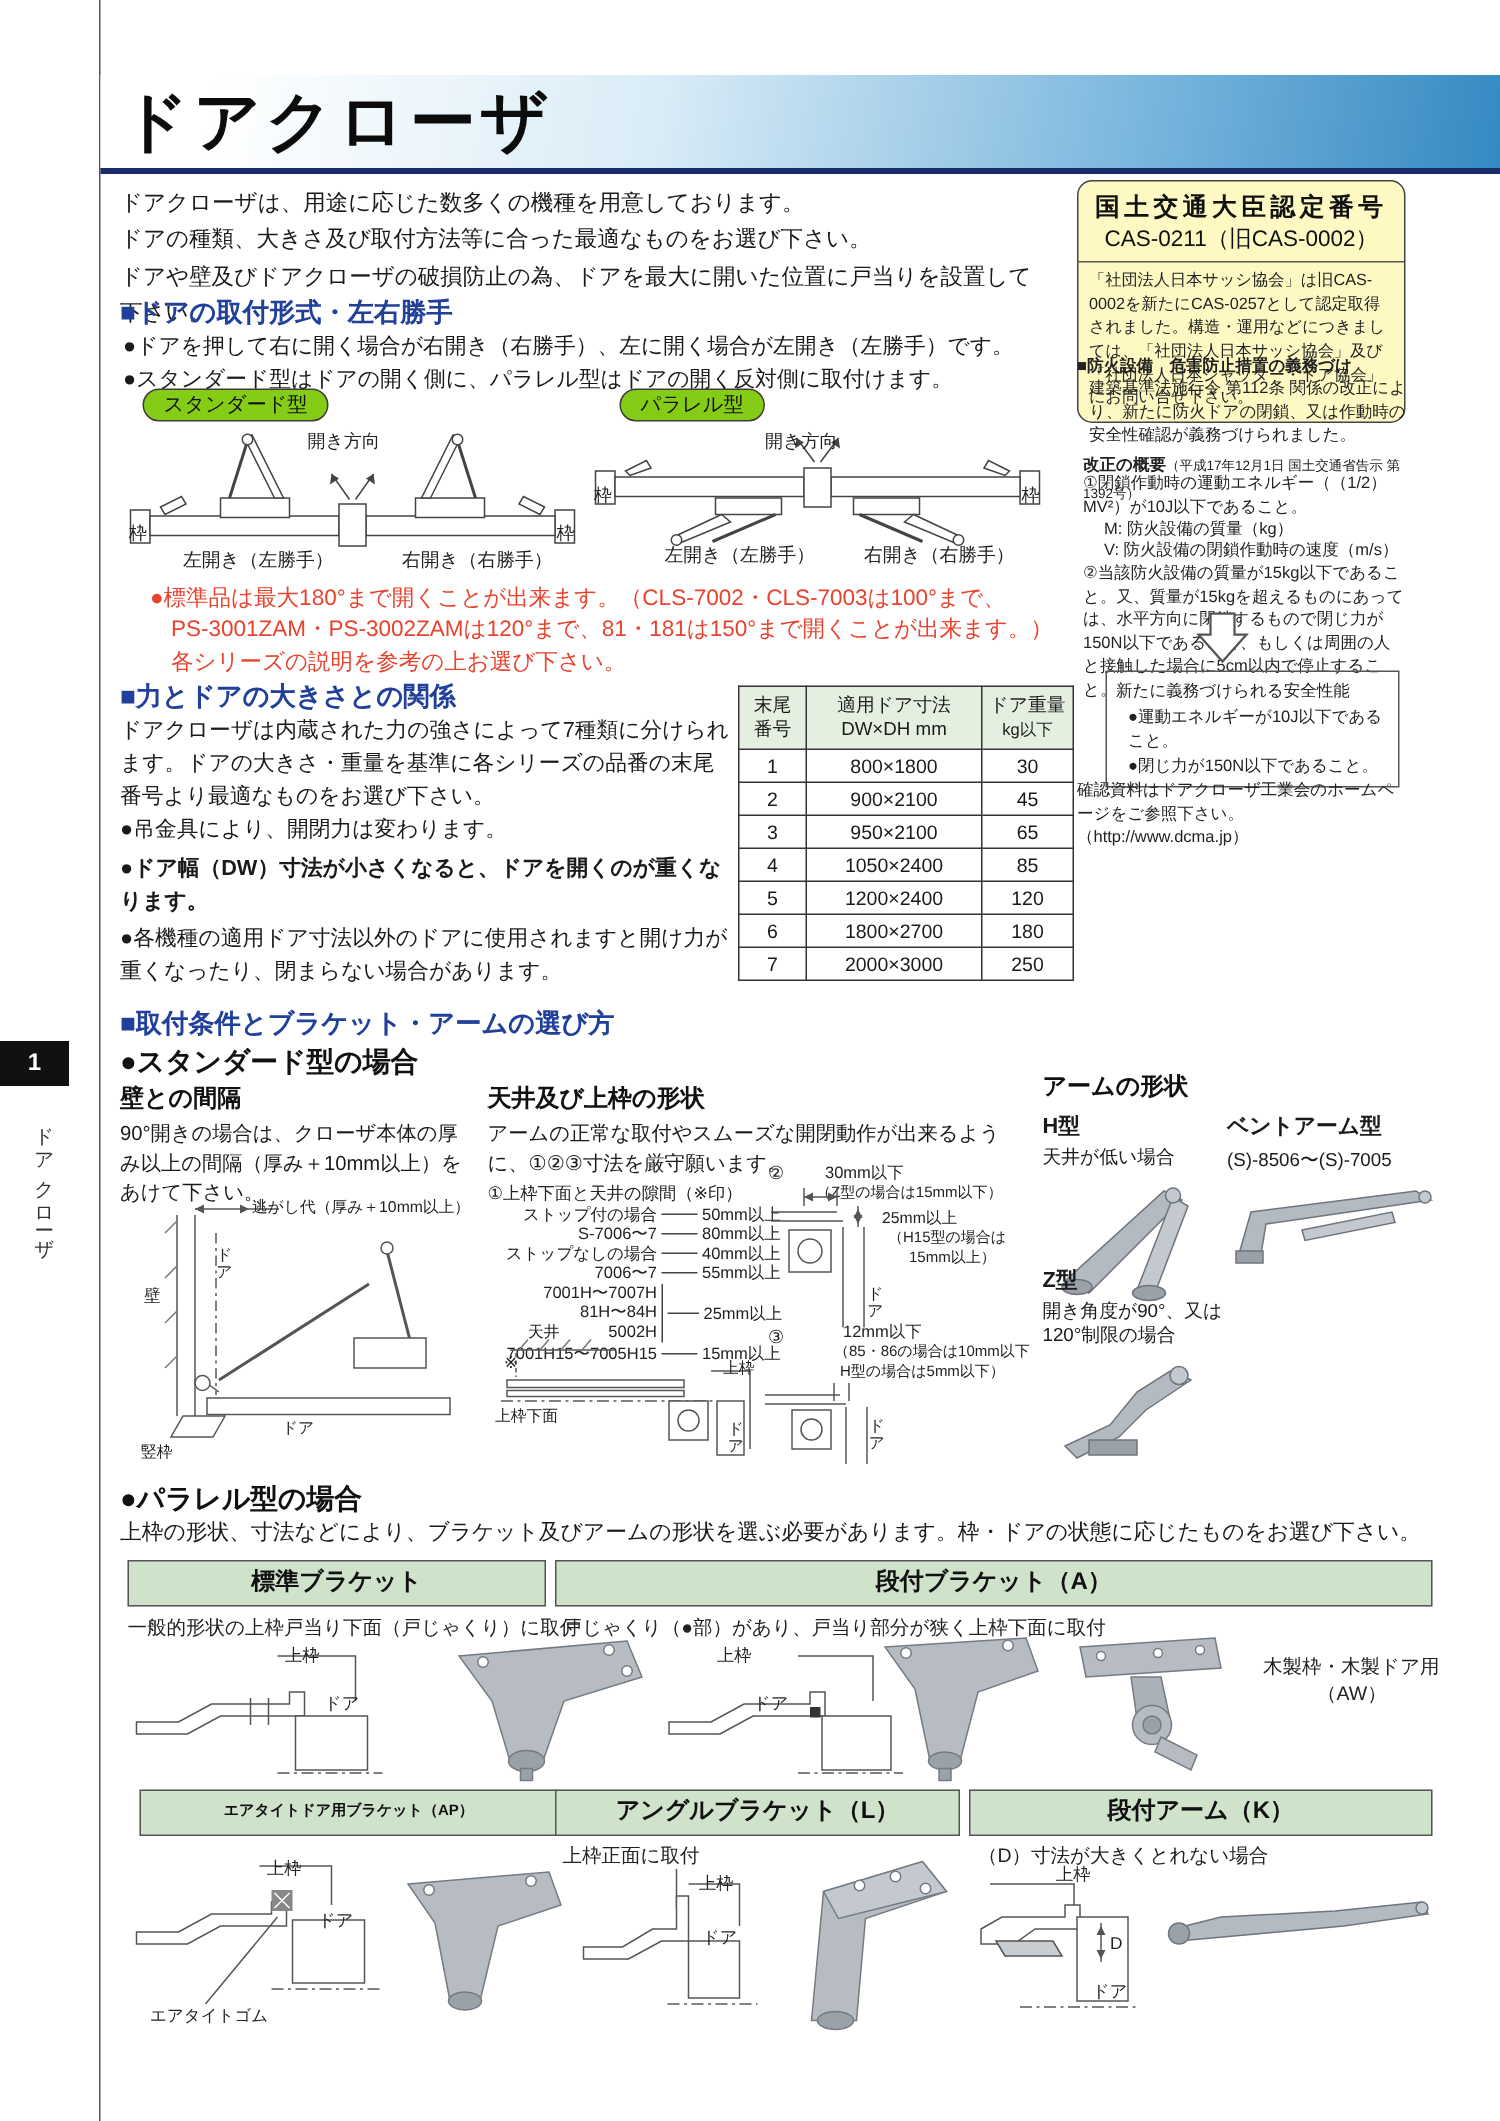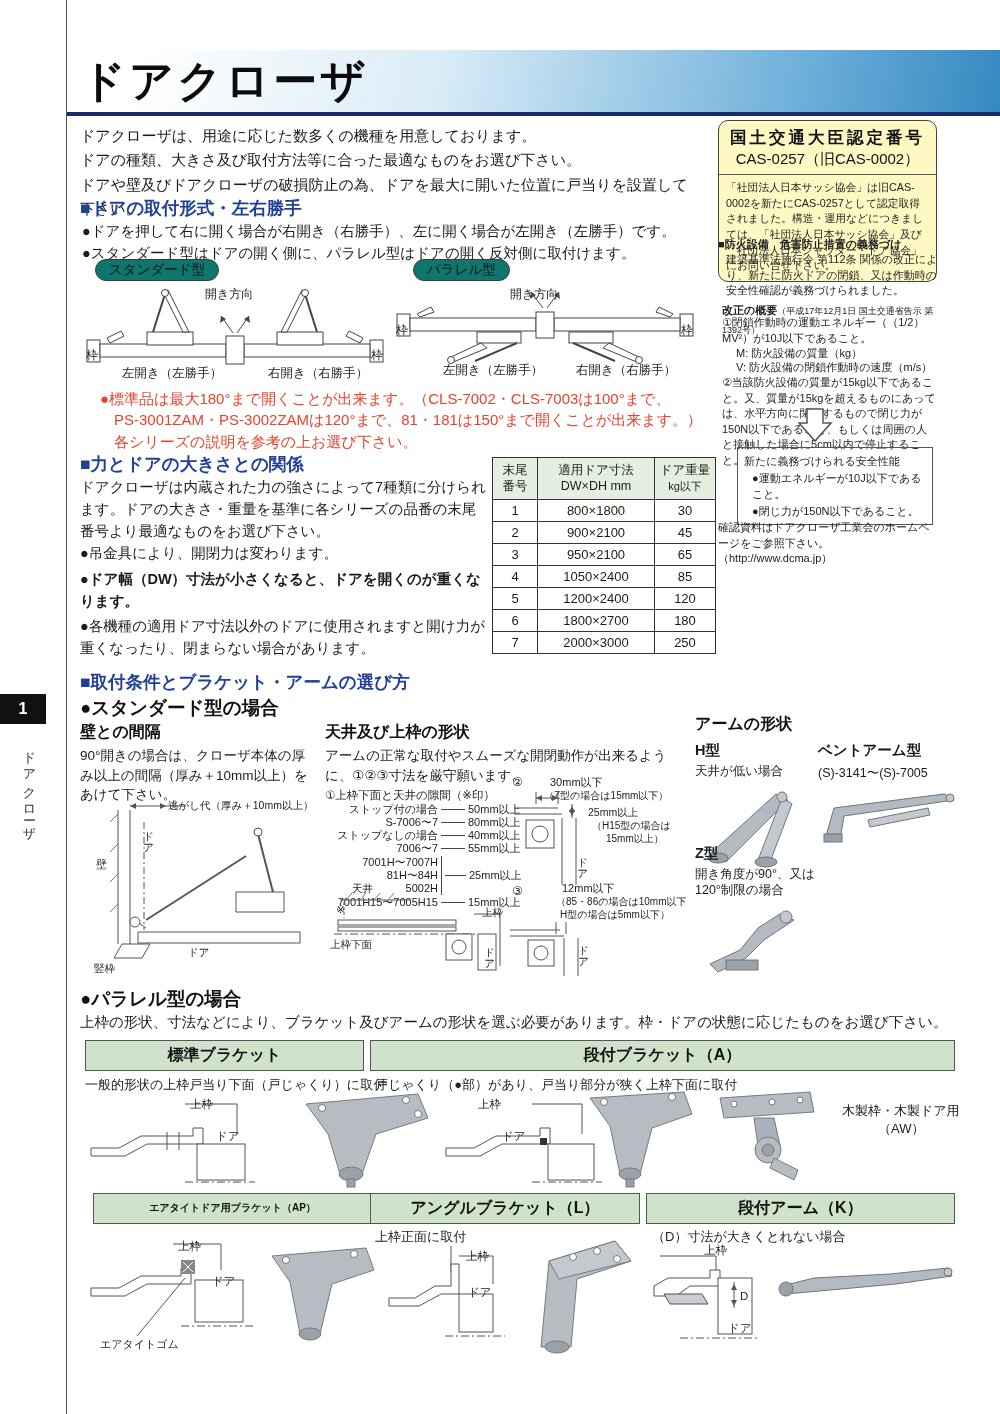--- a/index.html
+++ b/index.html
@@ -18,21 +18,21 @@
   .sub-h{font-weight:bold;font-size:18.5px;color:#111;}
   .col-h{font-weight:bold;font-size:16px;color:#111;}
   .t15{font-size:15px;line-height:1.62;color:#1a1a1a;}
   .t14{font-size:14.5px;line-height:1.5;color:#1a1a1a;}
   .t13{font-size:13.5px;line-height:1.45;color:#1a1a1a;}
   .t12{font-size:12.5px;line-height:1.4;color:#1a1a1a;}
   .t11{font-size:11px;line-height:1.42;color:#222;}
   .t10{font-size:10px;line-height:1.35;color:#222;}
   .red{color:#e8432e;}
   .vert{writing-mode:vertical-rl;}
-  .pill{background:#0f766e;border:1.5px solid #3c3c3c;border-radius:12px;
+  .pill{background:#84cc16;border:1.5px solid #3c3c3c;border-radius:12px;
         padding:1px 13px;font-size:13.5px;color:#111;}
   .gbar{background:#cfe2ca;border:1px solid #555;text-align:center;font-weight:bold;
         font-size:16px;height:29px;line-height:28px;color:#111;}
   
   table.spec{border-collapse:collapse;text-align:center;background:#fff;}
   table.spec th{background:#e4efdf;font-weight:normal;font-size:12.5px;line-height:1.3;
         border:1.5px solid #333;padding:4px 2px;}
   table.spec td{border:1px solid #333;font-size:13px;height:21px;padding:0 4px;}
   table.spec{border:1.5px solid #333;}
   
@@ -66,21 +66,21 @@
   <div class="abs" style="left:0;top:694px;width:46px;height:30px;background:#111;color:#fff;
        text-align:center;line-height:30px;font-weight:bold;font-size:16px;">1</div>
   <div class="abs vert" style="left:20px;top:742px;height:180px;font-size:13px;letter-spacing:3px;color:#333;">ドアクローザ</div>
 
   <div class="header">
     <div class="title">ドアクローザ</div>
   </div>
 
   <div class="certbox">
     <div class="cb-title">国土交通大臣認定番号</div>
-    <div class="cb-num">CAS-0257（旧CAS-0002）</div>
+    <div class="cb-num">CAS-0211（旧CAS-0002）</div>
     <div class="cb-body">「社団法人日本サッシ協会」は旧CAS-0002を新たにCAS-0257として認定取得されました。構造・運用などにつきましては、「社団法人日本サッシ協会」及び「社団法人日本シャッター・ドア協会」にお問い合せ下さい。</div>
   </div>
 
   <div class="abs t11" style="left:718px;top:237px;width:220px;font-weight:bold;">■防火設備　危害防止措置の義務づけ</div>
   <div class="abs t11" style="left:726px;top:252px;width:212px;">建築基準法施行令 第112条 関係の改正により、新たに防火ドアの閉鎖、又は作動時の安全性確認が義務づけられました。</div>
   <div class="abs" style="left:722px;top:300px;width:216px;">
     <span class="t11" style="font-weight:bold;">改正の概要</span><span class="t10" style="font-size:9px;">（平成17年12月1日 国土交通省告示 第1392号）</span>
   </div>
   <div class="abs t11" style="left:722px;top:315px;width:216px;">①閉鎖作動時の運動エネルギー（（1/2）MV²）が10J以下であること。</div>
   <div class="abs t11" style="left:736px;top:346px;width:200px;">M: 防火設備の質量（kg）</div>
@@ -365,21 +365,21 @@
   <div class="abs" style="left:695px;top:741px;font-size:14.5px;font-weight:bold;">H型</div>
   <div class="abs t12" style="left:695px;top:763px;">天井が低い場合</div>
   <svg class="abs" style="left:700px;top:782px;" width="116" height="86" viewBox="0 0 116 86">
     <polygon points="10,72 76,12 88,18 26,80" fill="#b3bac1" stroke="#6e757c"></polygon>
     <polygon points="82,16 58,78 70,80 92,22" fill="#c3c9cf" stroke="#6e757c"></polygon>
     <ellipse cx="18" cy="76" rx="10" ry="5" fill="#9aa1a8" stroke="#6e757c"></ellipse>
     <ellipse cx="66" cy="80" rx="11" ry="5" fill="#9aa1a8" stroke="#6e757c"></ellipse>
     <circle cx="82" cy="15" r="5" fill="#c3c9cf" stroke="#6e757c"></circle>
   </svg>
   <div class="abs" style="left:818px;top:741px;font-size:14.5px;font-weight:bold;">ベントアーム型</div>
-  <div class="abs t12" style="left:818px;top:765px;">(S)-3141〜(S)-7005</div>
+  <div class="abs t12" style="left:818px;top:765px;">(S)-8506〜(S)-7005</div>
   <svg class="abs" style="left:810px;top:788px;" width="150" height="56" viewBox="0 0 150 56">
     <polygon points="16,48 24,20 134,6 144,12 34,28 30,52" fill="#b3bac1" stroke="#6e757c"></polygon>
     <polygon points="58,32 118,20 120,27 60,39" fill="#c3c9cf" stroke="#6e757c"></polygon>
     <rect x="14" y="46" width="18" height="8" fill="#9aa1a8" stroke="#6e757c"></rect>
     <circle cx="140" cy="10" r="4" fill="#c3c9cf" stroke="#6e757c"></circle>
   </svg>
   <div class="abs" style="left:695px;top:844px;font-size:14.5px;font-weight:bold;">Z型</div>
   <div class="abs t12" style="left:695px;top:866px;">開き角度が90°、又は</div>
   <div class="abs t12" style="left:695px;top:882px;">120°制限の場合</div>
   <svg class="abs" style="left:700px;top:900px;" width="116" height="76" viewBox="0 0 116 76">

